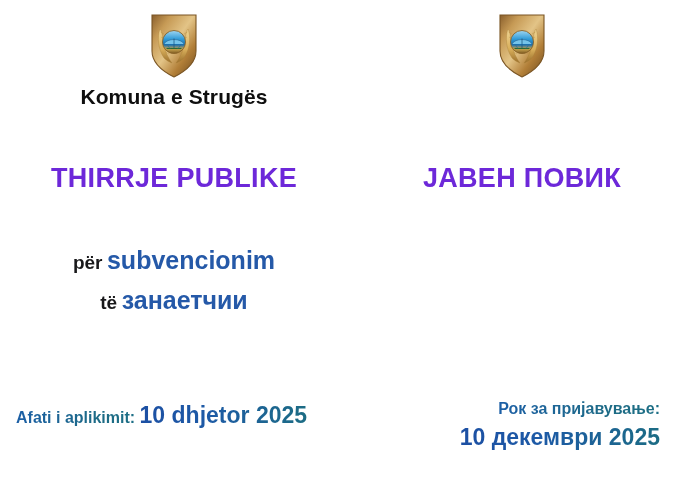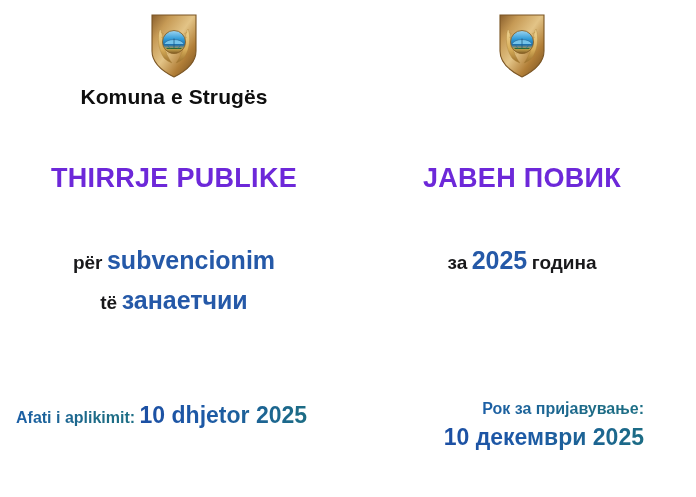--- a/index.html
+++ b/index.html
@@ -99,21 +99,21 @@
   }
 
   
   .deadline {
     position: absolute;
     top: 398px;
     width: 100%;
     box-sizing: border-box;
   }
   .deadline.left  { padding-left: 16px;  text-align: left; }
-  .deadline.right { padding-right: 52px; text-align: right; }
+  .deadline.right { padding-right: 36px; text-align: right; }
 
   .deadline-label {
     font-size: 16px;
     font-weight: bold;
     line-height: 22px;
     color: #1d6279;
     background: linear-gradient(90deg, #1c5fa6 0%, #1d6b85 70%, #1d6f86 100%);
     -webkit-background-clip: text;
     background-clip: text;
     -webkit-text-fill-color: transparent;
@@ -259,25 +259,20 @@
         <path d="M26 25.5 L26 36" stroke="#1d5c86" stroke-width="0.8"></path>
         <path d="M18.5 35.5 H33.5" stroke="#2b6a34" stroke-width="1.1"></path>
         <path d="M19 31.5 L22 35.5 M33 31.5 L30 35.5" stroke="#2d6f9e" stroke-width="0.7"></path>
       </svg>
     </div>
 
 
     <div class="headline">ЈАВЕН ПОВИК</div>
 
     <div class="subject">
-      <div class="subject-line">
-        <span class="sub-plain">за</span>
-        <span class="sub-accent">2025</span>
-        <span class="sub-plain">година</span>
-      </div>
     </div>
 
     <div class="deadline right">
       <div class="deadline-label">Рок за пријавување:</div>
       <div class="deadline-date">10 декември 2025</div>
     </div>
   </div>
 
 </div>
 

